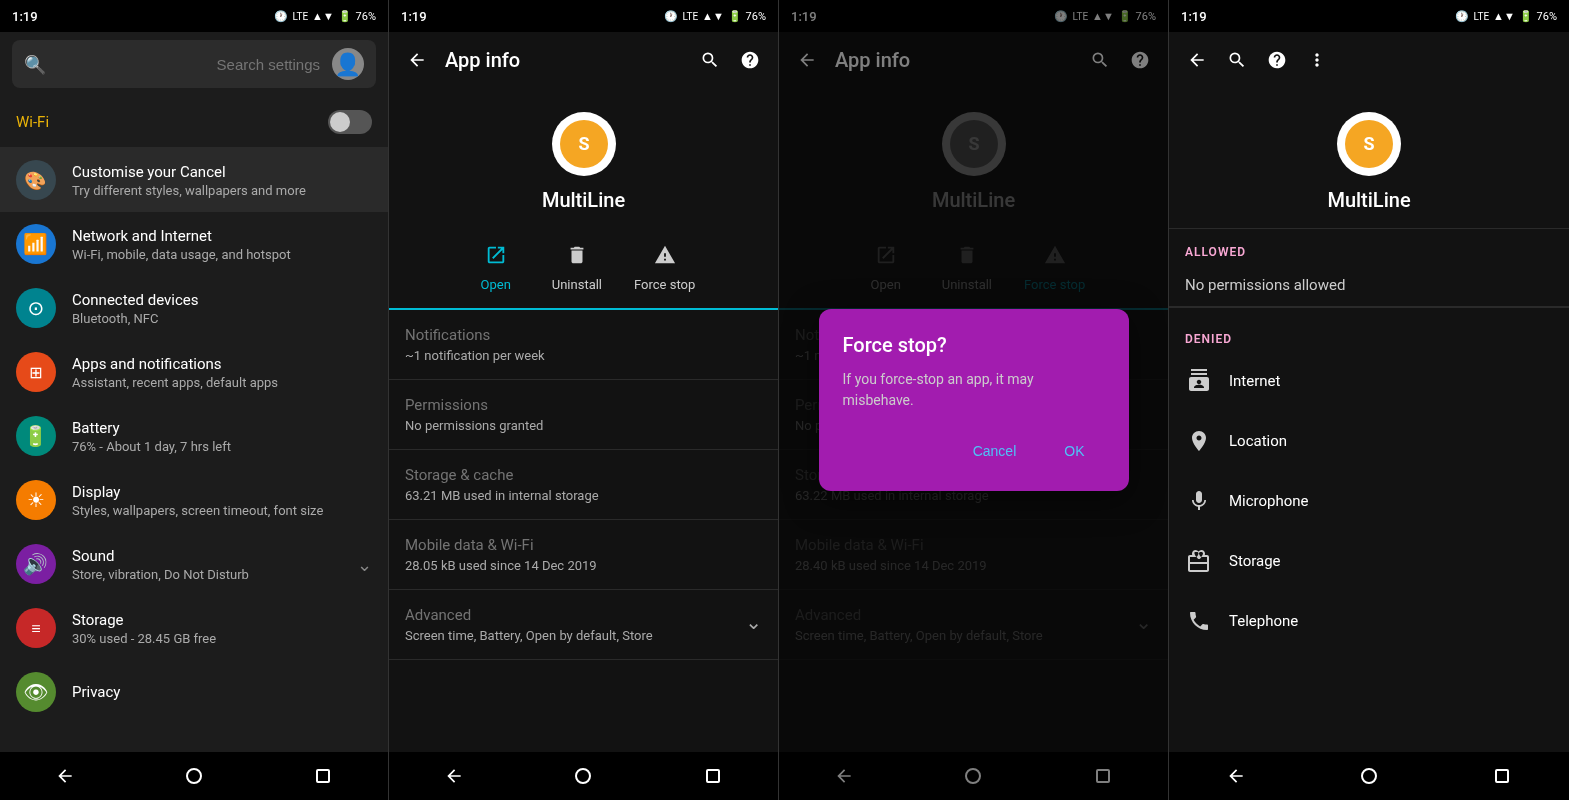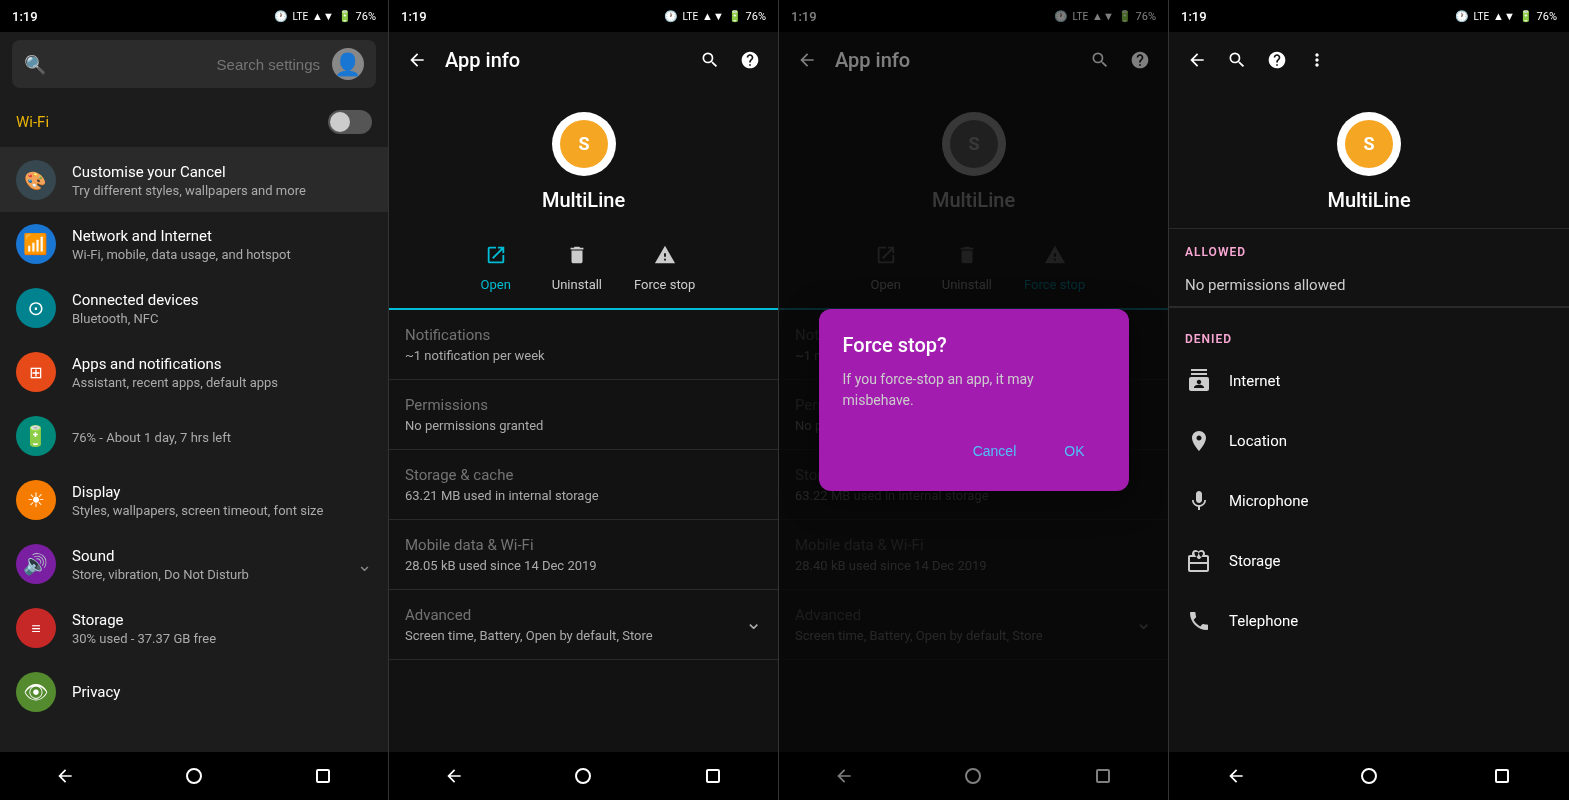--- a/index.html
+++ b/index.html
@@ -497,20 +497,21 @@
     <div class="settings-icon icon-apps" style="background:#e64a19; color:#fff; font-size:16px;">⊞</div>
     <div class="settings-text">
       <div class="settings-title">Apps and notifications</div>
       <div class="settings-subtitle">Assistant, recent apps, default apps</div>
     </div>
   </div>
 
   <div class="settings-item">
     <div class="settings-icon icon-battery" style="background:#00897b; color:#fff;">🔋</div>
     <div class="settings-text">
+      <div class="settings-title">Battery</div>
       <div class="settings-subtitle">76% - About 1 day, 7 hrs left</div>
     </div>
   </div>
 
   <div class="settings-item">
     <div class="settings-icon icon-display" style="background:#f57c00; color:#fff;">☀</div>
     <div class="settings-text">
       <div class="settings-title">Display</div>
       <div class="settings-subtitle">Styles, wallpapers, screen timeout, font size</div>
     </div>
@@ -522,21 +523,21 @@
       <div class="settings-title">Sound</div>
       <div class="settings-subtitle">Store, vibration, Do Not Disturb</div>
     </div>
     <span class="chevron">⌄</span>
   </div>
 
   <div class="settings-item">
     <div class="settings-icon" style="background:#c62828; color:#fff; font-size:16px;">≡</div>
     <div class="settings-text">
       <div class="settings-title">Storage</div>
-      <div class="settings-subtitle">30% used - 37.37 GB free</div>
+      <div class="settings-subtitle">30% used - 28.45 GB free</div>
     </div>
   </div>
 
   <div class="settings-item">
     <div class="settings-icon" style="background:#558b2f; color:#fff;">👁</div>
     <div class="settings-text">
       <div class="settings-title">Privacy</div>
     </div>
   </div>
 

